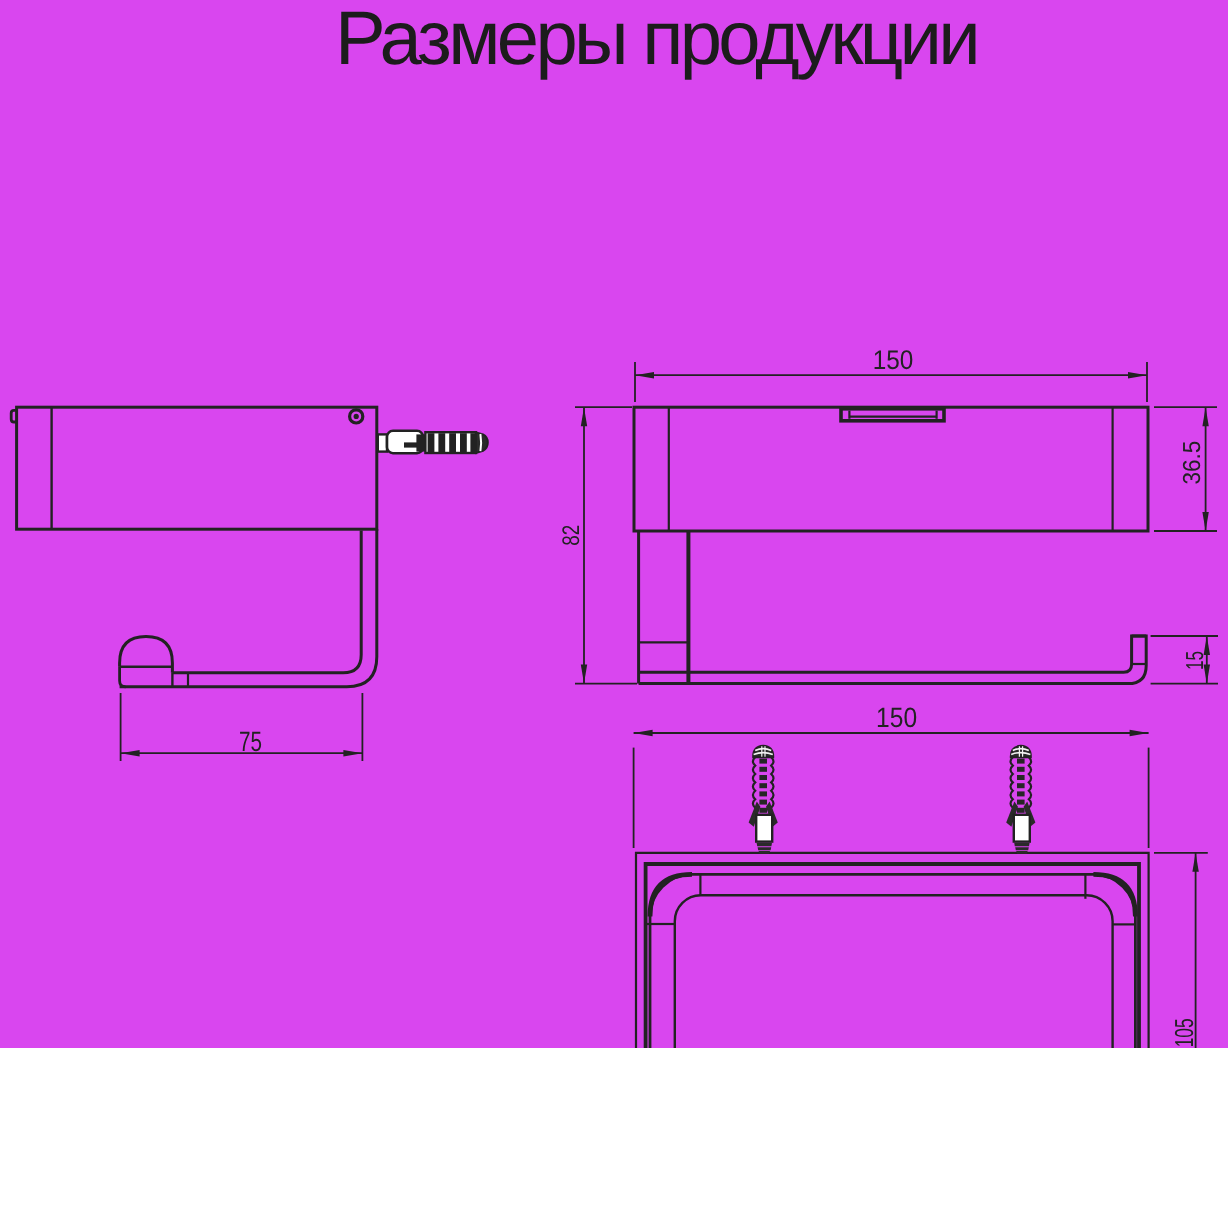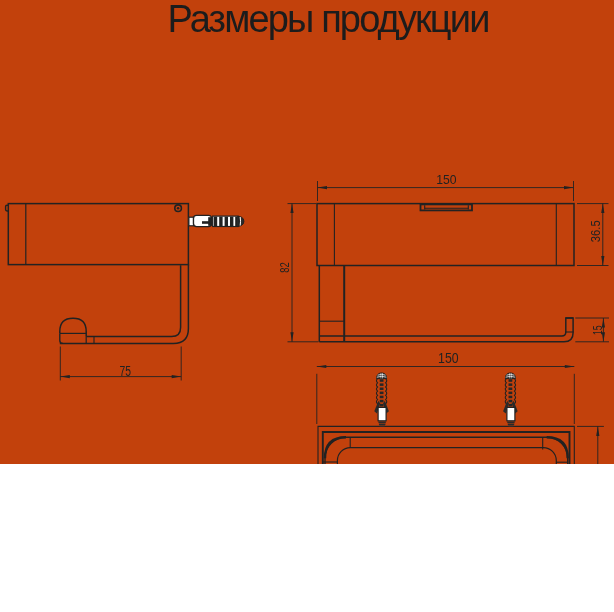--- a/index.html
+++ b/index.html
@@ -1,16 +1,16 @@
 <!DOCTYPE html>
 <html><head>
 <meta charset="utf-8">
 <style>
   html,body{margin:0;padding:0;background:#ffffff;}
-  #page{position:relative;width:614px;height:464px;background:#c2410c;overflow:hidden;}
+  #page{position:relative;width:614px;height:524px;background:#d946ef;overflow:hidden;}
   .ttl{font-family:"Liberation Sans",sans-serif;font-size:38px;font-weight:400;fill:#1c1c1c;letter-spacing:-1.85px;}
   .dim{font-family:"Liberation Sans",sans-serif;font-size:13.5px;fill:#222;}
   .dimv{font-family:"Liberation Sans",sans-serif;font-size:12.3px;fill:#222;}
   svg{display:block;}
 </style>
 </head>
 <body>
 <div id="page">
 <svg width="614" height="612" viewBox="0 0 614 612">
 

